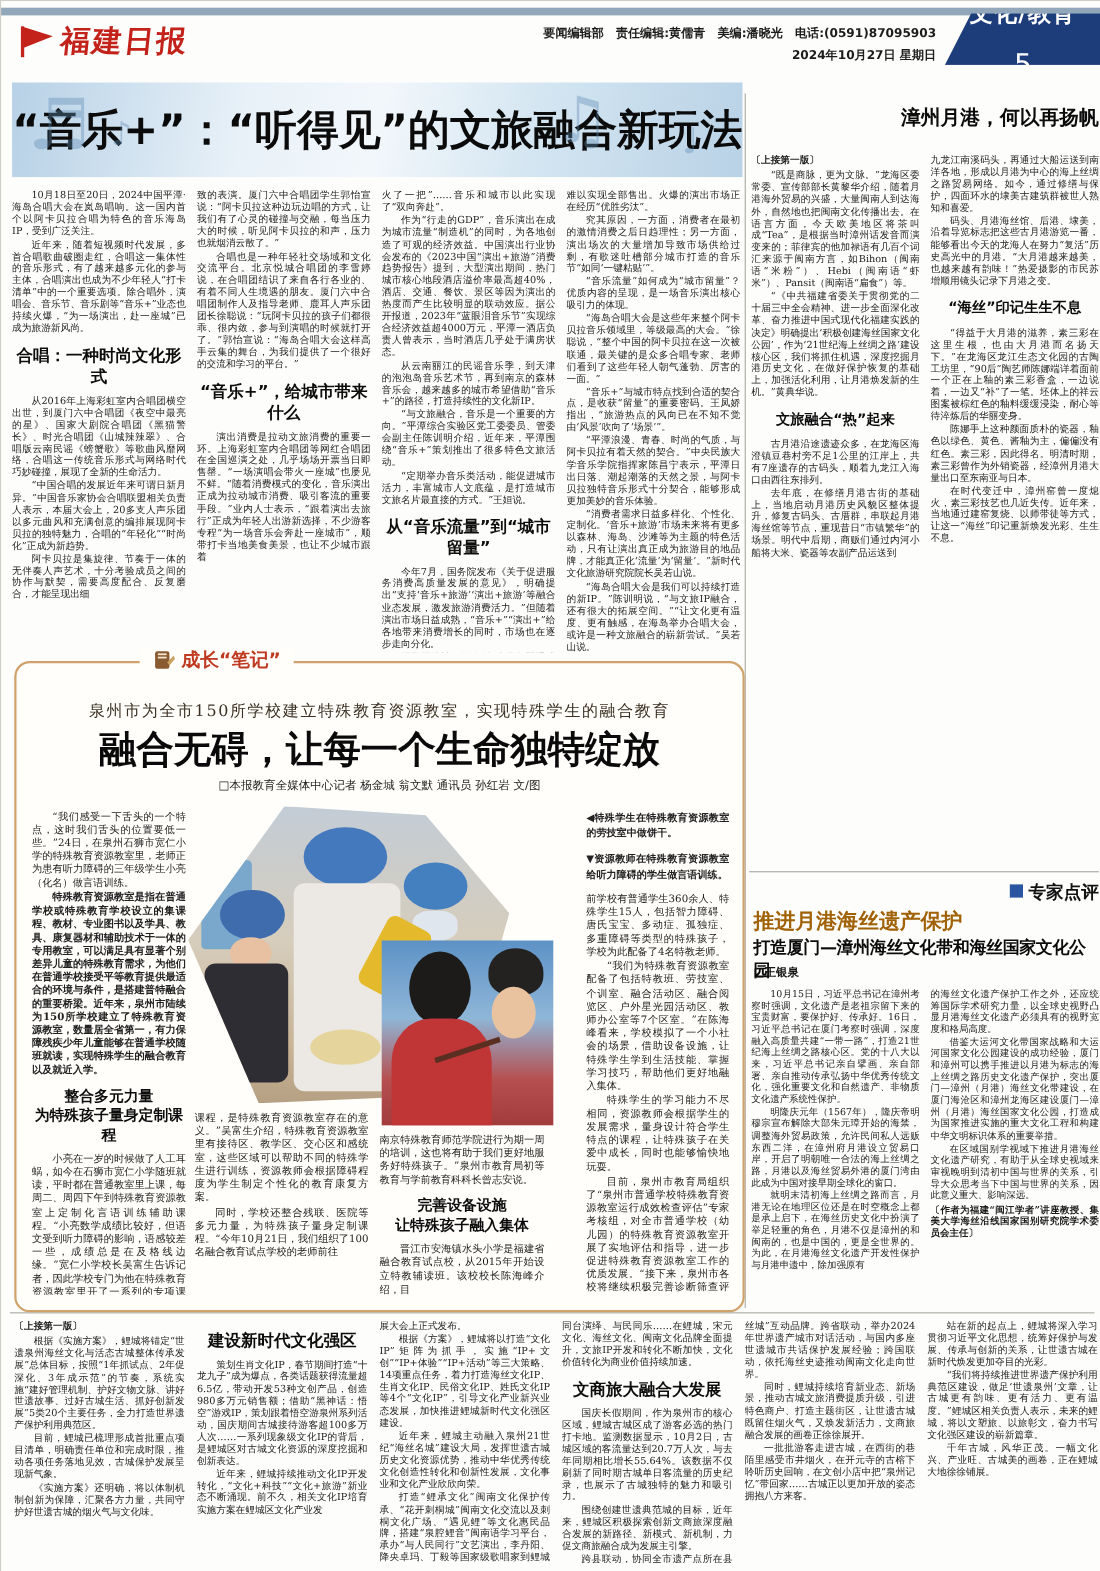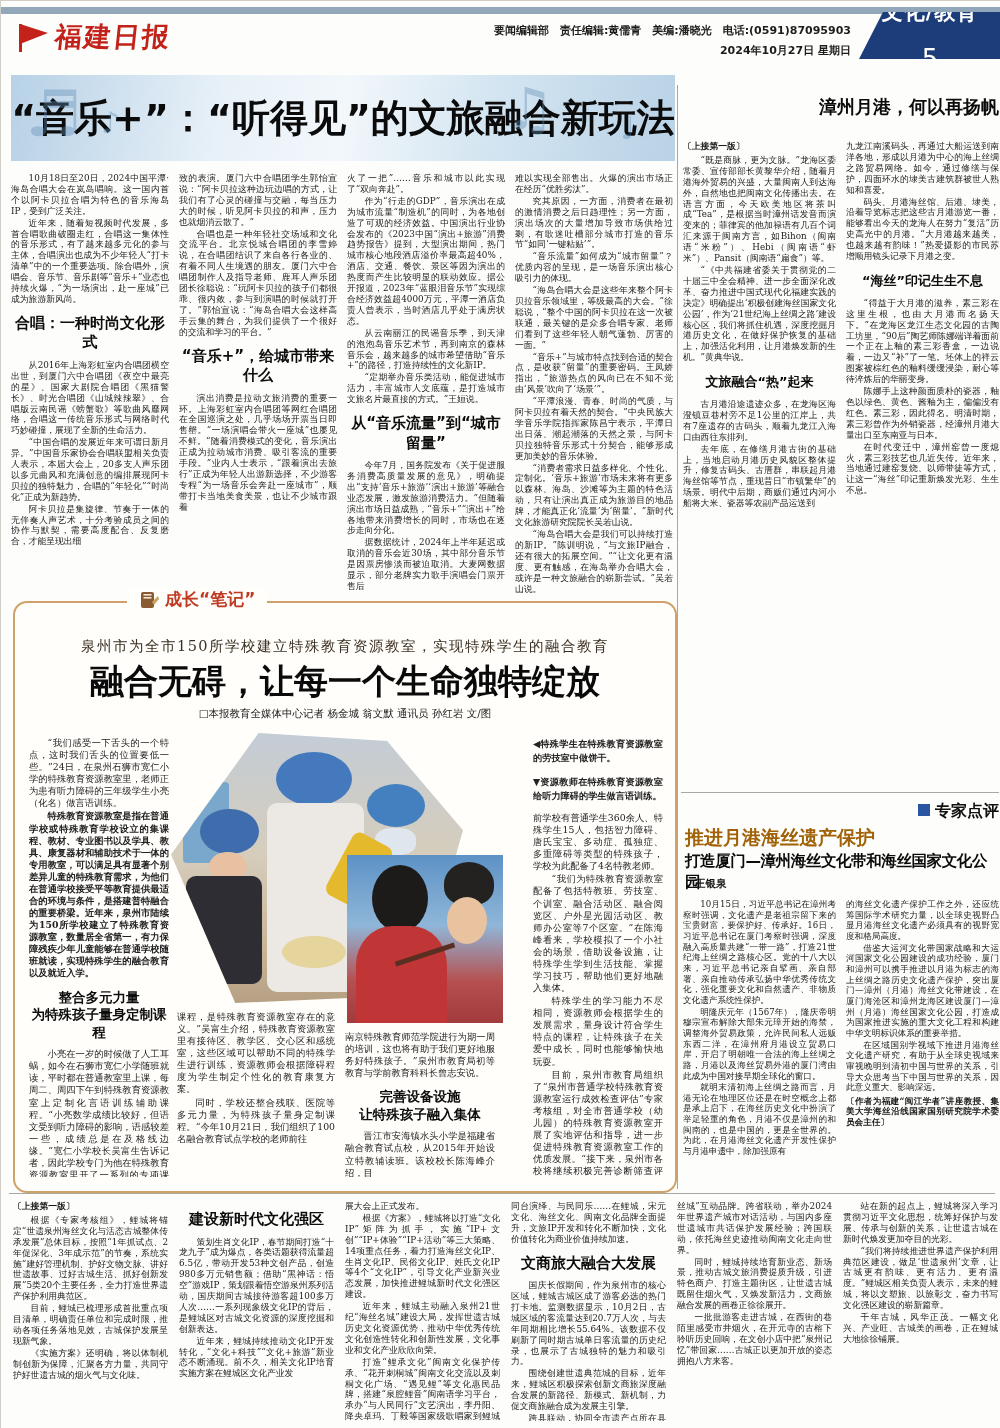--- a/index.html
+++ b/index.html
@@ -131,20 +131,21 @@
     <div class="ncol">
         <p class="blk-pc">致的表演。厦门六中合唱团学生郭怡宣说：“阿卡贝拉这种边玩边唱的方式，让我们有了心灵的碰撞与交融，每当压力大的时候，听见阿卡贝拉的和声，压力也就烟消云散了。”</p>
         <p class="blk-p">合唱也是一种年轻社交场域和文化交流平台。北京悦城合唱团的李雪婷说，在合唱团结识了来自各行各业的、有着不同人生境遇的朋友。厦门六中合唱团制作人及指导老师、鹿耳人声乐团团长徐聪说：“玩阿卡贝拉的孩子们都很乖、很内敛，参与到演唱的时候就打开了。”郭怡宣说：“海岛合唱大会这样高手云集的舞台，为我们提供了一个很好的交流和学习的平台。”</p>
         <div class="blk-h">“音乐+”，给城市带来什么</div>
         <p class="blk-p">演出消费是拉动文旅消费的重要一环。上海彩虹室内合唱团等网红合唱团在全国巡演之处，几乎场场开票当日即售罄。“一场演唱会带火一座城”也屡见不鲜。“随着消费模式的变化，音乐演出正成为拉动城市消费、吸引客流的重要手段。”业内人士表示，“跟着演出去旅行”正成为年轻人出游新选择，不少游客专程“为一场音乐会奔赴一座城市”，顺带打卡当地美食美景，也让不少城市跟着</p>
       </div>
     <div class="ncol">
         <p class="blk-pc">火了一把”……音乐和城市以此实现了“双向奔赴”。</p>
         <p class="blk-p">作为“行走的GDP”，音乐演出在成为城市流量“制造机”的同时，为各地创造了可观的经济效益。中国演出行业协会发布的《2023中国“演出+旅游”消费趋势报告》提到，大型演出期间，热门城市核心地段酒店溢价率最高超40%，酒店、交通、餐饮、景区等因为演出的热度而产生比较明显的联动效应。据公开报道，2023年“蓝眼泪音乐节”实现综合经济效益超4000万元，平潭一酒店负责人曾表示，当时酒店几乎处于满房状态。</p>
         <p class="blk-p">从云南丽江的民谣音乐季，到天津的泡泡岛音乐艺术节，再到南京的森林音乐会，越来越多的城市希望借助“音乐+”的路径，打造持续性的文化新IP。</p>
+        <p class="blk-p">“与文旅融合，音乐是一个重要的方向。”平潭综合实验区党工委委员、管委会副主任陈训明介绍，近年来，平潭围绕“音乐+”策划推出了很多特色文旅活动。</p>
         <p class="blk-p">“定期举办音乐类活动，能促进城市活力，丰富城市人文底蕴，是打造城市文旅名片最直接的方式。”王姮说。</p>
         <div class="blk-h">从“音乐流量”到“城市留量”</div>
         <p class="blk-p">今年7月，国务院发布《关于促进服务消费高质量发展的意见》，明确提出“支持‘音乐+旅游’‘演出+旅游’等融合业态发展，激发旅游消费活力。”但随着演出市场日益成熟，“音乐+”“演出+”给各地带来消费增长的同时，市场也在逐步走向分化。</p>
         <p class="blk-p">据数据统计，2024年上半年延迟或取消的音乐会近30场，其中部分音乐节是因票房惨淡而被迫取消。大麦网数据显示，部分老牌实力歌手演唱会门票开售后</p>
       </div>
     <div class="ncol">
         <p class="blk-pc">难以实现全部售出。火爆的演出市场正在经历“优胜劣汰”。</p>
         <p class="blk-p">究其原因，一方面，消费者在最初的激情消费之后日趋理性；另一方面，演出场次的大量增加导致市场供给过剩，有歌迷吐槽部分城市打造的音乐节“如同‘一键粘贴’”。</p>
         <p class="blk-p">“音乐流量”如何成为“城市留量”？优质内容的呈现，是一场音乐演出核心吸引力的体现。</p>
         <p class="blk-p">“海岛合唱大会是这些年来整个阿卡贝拉音乐领域里，等级最高的大会。”徐聪说，“整个中国的阿卡贝拉在这一次被联通，最关键的是众多合唱专家、老师们看到了这些年轻人朝气蓬勃、厉害的一面。”</p>
@@ -258,21 +259,21 @@
         <p class="blk-pc">前学校有普通学生360余人、特殊学生15人，包括智力障碍、唐氏宝宝、多动症、孤独症、多重障碍等类型的特殊孩子，学校为此配备了4名特教老师。</p>
         <p class="blk-p">“我们为特殊教育资源教室配备了包括特教班、劳技室、个训室、融合活动区、融合阅览区、户外星光园活动区、教师办公室等7个区室。”在陈海峰看来，学校模拟了一个小社会的场景，借助设备设施，让特殊学生学到生活技能、掌握学习技巧，帮助他们更好地融入集体。</p>
         <p class="blk-p">特殊学生的学习能力不尽相同，资源教师会根据学生的发展需求，量身设计符合学生特点的课程，让特殊孩子在关爱中成长，同时也能够愉快地玩耍。</p>
         <p class="blk-p">目前，泉州市教育局组织了“泉州市普通学校特殊教育资源教室运行成效检查评估”专家考核组，对全市普通学校（幼儿园）的特殊教育资源教室开展了实地评估和指导，进一步促进特殊教育资源教室工作的优质发展。“接下来，泉州市各校将继续积极完善诊断筛查评估、特殊教育研究、师资培训等多方面职能，鼓励各地运用大数据等高端技术提高服务的精准性，让特殊学生不再‘特殊’。”泉州市教育局副局长蔡省生说。</p>
       </div>
   </div>
 
   <div id="licheng-cols">
     <div class="ncol">
         <p class="blk-note">〔上接第一版〕</p>
-        <p class="blk-p">根据《专家考核组》，鲤城将锚定“世遗泉州海丝文化与活态古城整体传承发展”总体目标，按照“1年抓试点、2年促深化、3年成示范”的节奏，系统实施“建好管理机制、护好文物文脉、讲好世遗故事、过好古城生活、抓好创新发展”5类20个主要任务，全力打造世界遗产保护利用典范区。</p>
+        <p class="blk-p">根据《实施方案》，鲤城将锚定“世遗泉州海丝文化与活态古城整体传承发展”总体目标，按照“1年抓试点、2年促深化、3年成示范”的节奏，系统实施“建好管理机制、护好文物文脉、讲好世遗故事、过好古城生活、抓好创新发展”5类20个主要任务，全力打造世界遗产保护利用典范区。</p>
         <p class="blk-p">目前，鲤城已梳理形成首批重点项目清单，明确责任单位和完成时限，推动各项任务落地见效，古城保护发展呈现新气象。</p>
         <p class="blk-p">《实施方案》还明确，将以体制机制创新为保障，汇聚各方力量，共同守护好世遗古城的烟火气与文化味。</p>
       </div>
     <div class="ncol">
         <div class="blk-h">建设新时代文化强区</div>
         <p class="blk-p">策划生肖文化IP，春节期间打造“十龙九子”成为爆点，各类话题获得流量超6.5亿，带动开发53种文创产品，创造980多万元销售额；借助“黑神话：悟空”游戏IP，策划跟着悟空游泉州系列活动，国庆期间古城接待游客超100多万人次……一系列现象级文化IP的背后，是鲤城区对古城文化资源的深度挖掘和创新表达。</p>
         <p class="blk-p">近年来，鲤城持续推动文化IP开发转化，“文化+科技”“文化+旅游”新业态不断涌现。前不久，相关文化IP培育实施方案在鲤城区文化产业发</p>
       </div>
     <div class="ncol">
         <p class="blk-pc">展大会上正式发布。</p>

